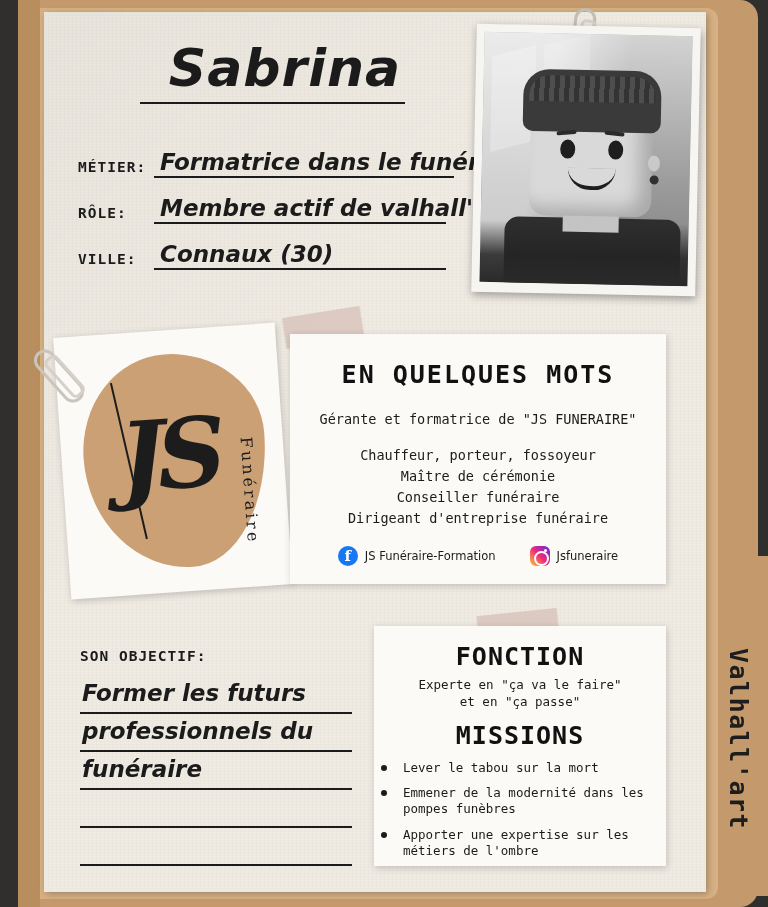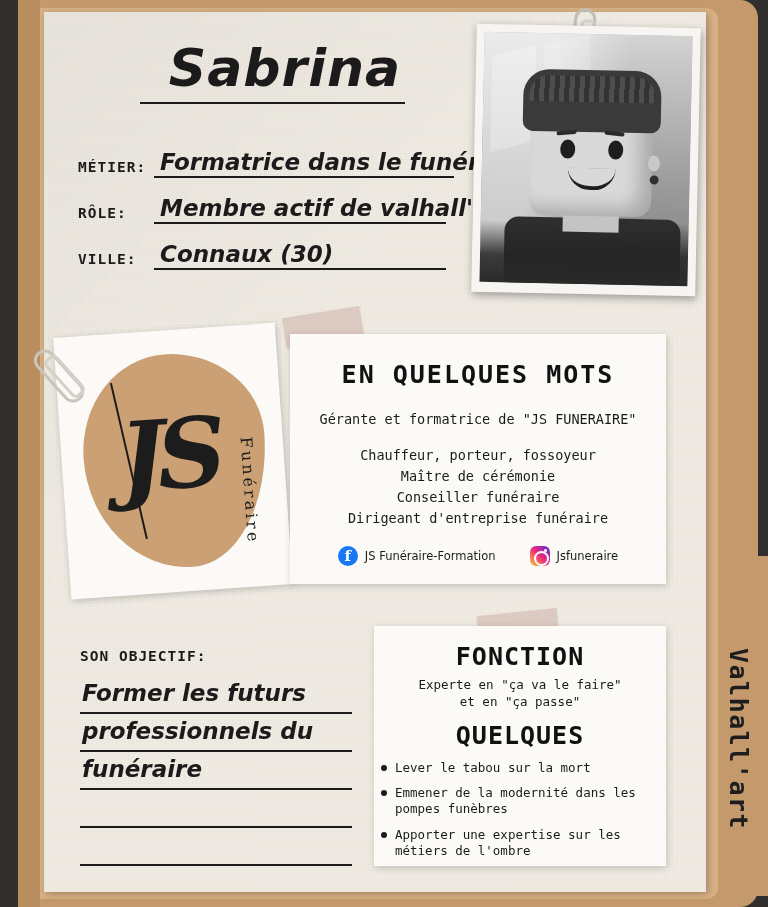--- a/index.html
+++ b/index.html
@@ -420,21 +420,21 @@
     text-align: center;
     font-family: "DejaVu Sans Mono", monospace;
     font-size: 25px;
     font-weight: 700;
     letter-spacing: 1px;
     color: #111;
   }
   .fc-list { margin-top: 10px; }
   .fc-item {
     display: flex;
-    gap: 8px;
+    gap: 16px;
     margin-bottom: 9px;
     font-family: "DejaVu Sans Mono", monospace;
     font-size: 12.5px;
     line-height: 1.3;
     color: #1b1b1b;
   }
   .dot {
     width: 6px; height: 6px; border-radius: 50%;
     background: #1b1b1b; margin-top: 5px; flex: 0 0 6px;
   }
@@ -532,21 +532,21 @@
     <div class="obj-line"></div>
     <div class="obj-line"></div>
   </div>
 
   <div class="fonction-card">
     <div class="fc-h">FONCTION</div>
     <div class="fc-sub">
       <div>Experte en "ça va le faire"</div>
       <div>et en "ça passe"</div>
     </div>
-    <div class="fc-h2">QUELQUES</div>
+    <div class="fc-h2">MISSIONS</div>
     <div class="fc-list">
       <div class="fc-item">
         <div class="dot"></div>
         <div>Lever le tabou sur la mort</div>
       </div>
       <div class="fc-item">
         <div class="dot"></div>
         <div>Emmener de la modernité dans les pompes funèbres</div>
       </div>
       <div class="fc-item">

